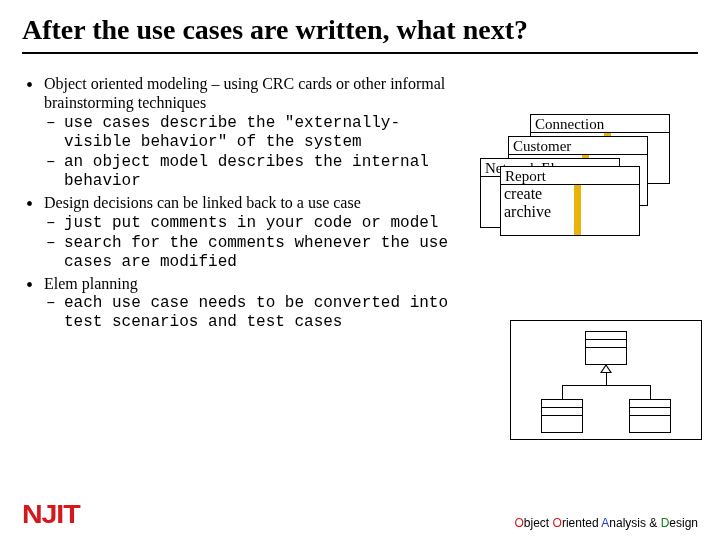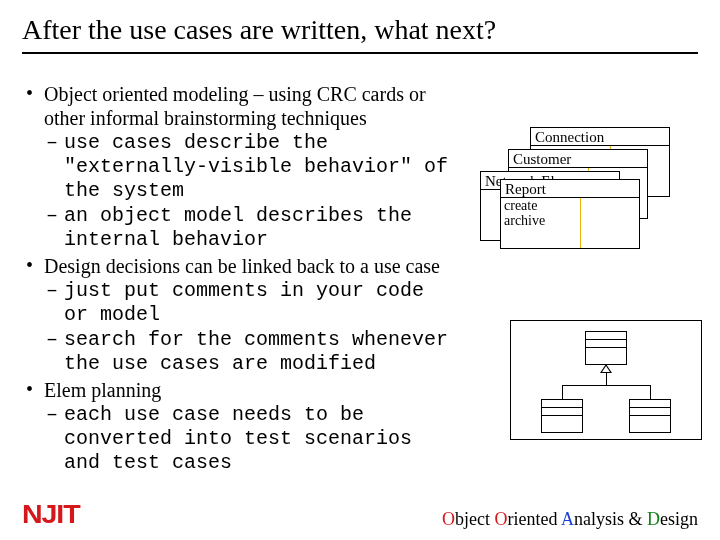--- a/index.html
+++ b/index.html
@@ -12,32 +12,32 @@
     position: relative;
     overflow: hidden;
   }
   .slide {
     padding: 14px 22px 0 22px;
     height: 100%;
     position: relative;
   }
   .title {
     font-size: 28px;
-    font-weight: normal;
+    font-weight: bold;
     line-height: 1.15;
     border-bottom: 2px solid #000;
     padding-bottom: 6px;
-    margin-bottom: 28px;
+    margin-bottom: 20px;
   }
   .content {
     display: flex;
   }
   .text-col {
     width: 430px;
-    font-size: 20px;
+    font-size: 16px;
     line-height: 1.2;
   }
   ul.outer { list-style: none; padding-left: 0; }
   ul.outer > li { position: relative; padding-left: 22px; margin-bottom: 2px; }
   ul.outer > li::before {
     content: "•"; position: absolute; left: 4px; top: -1px; font-size: 20px;
   }
   ul.inner { list-style: none; padding-left: 0; margin-top: 1px; }
   ul.inner > li { position: relative; padding-left: 20px; margin-bottom: 1px; font-family: Liberation Mono, monospace; }
   ul.inner > li::before {
@@ -45,45 +45,45 @@
   }
   .diagram-col {
     position: absolute;
     right: 20px;
     top: 78px;
     width: 240px;
   }
   .crc-stack {
     position: relative;
     height: 160px;
-    margin-top: 49px;
+    margin-top: 36px;
   }
   .card {
     position: absolute;
     background: #fff;
     border: 1px solid #000;
     width: 140px;
     font-size: 15px;
   }
   .card-hdr {
     border-bottom: 1px solid #000;
     padding: 0 4px;
     white-space: nowrap;
     height: 18px;
     line-height: 18px;
   }
   .card-body {
     display: flex;
     height: 50px;
   }
   .card-body > div:first-child {
-    border-right: 1px solid #eab308;
+    border-right: 7px solid #eab308;
     width: 58%;
     padding: 0 3px;
-    font-size: 14px;
+    font-size: 16px;
     line-height: 1.1;
   }
   .card-body > div:last-child { width: 42%; }
   .uml-box {
     position: absolute;
     right: 18px;
     top: 320px;
     width: 192px;
     height: 120px;
     border: 1px solid #000;
@@ -126,22 +126,22 @@
   .logo {
     font-family: Arial, Helvetica, sans-serif;
     font-weight: 900;
     font-size: 26px;
     color: #d4181b;
     letter-spacing: -1px;
     transform: scaleX(1.1);
     transform-origin: left;
   }
   .course {
-    font-family: Liberation Serif, serif;
-    font-size: 18px;
+    font-family: Liberation Sans, sans-serif;
+    font-size: 12px;
   }
   .course .o { color: #d4181b; }
   .course .a { color: #1a3fd4; }
   .course .d { color: #108018; }
 </style>
 </head>
 <body>
 
 <div class="slide">
   <div class="title">After the use cases are written, what next?</div>

